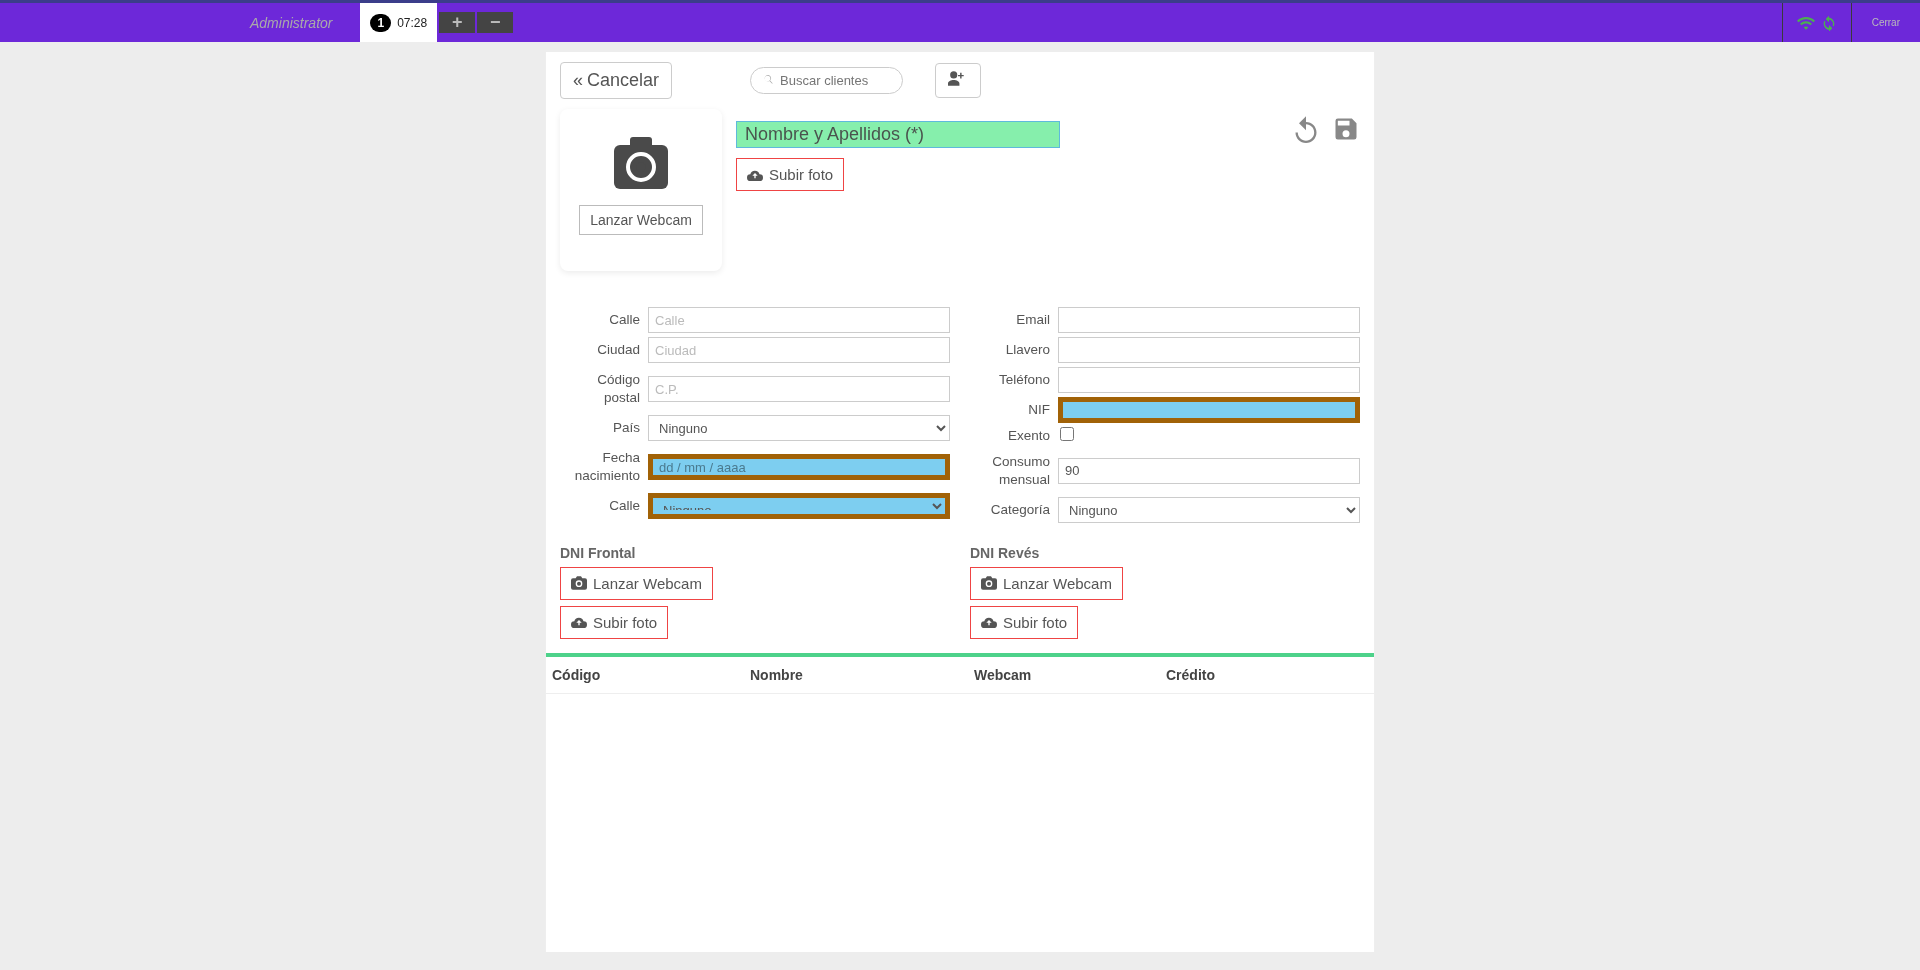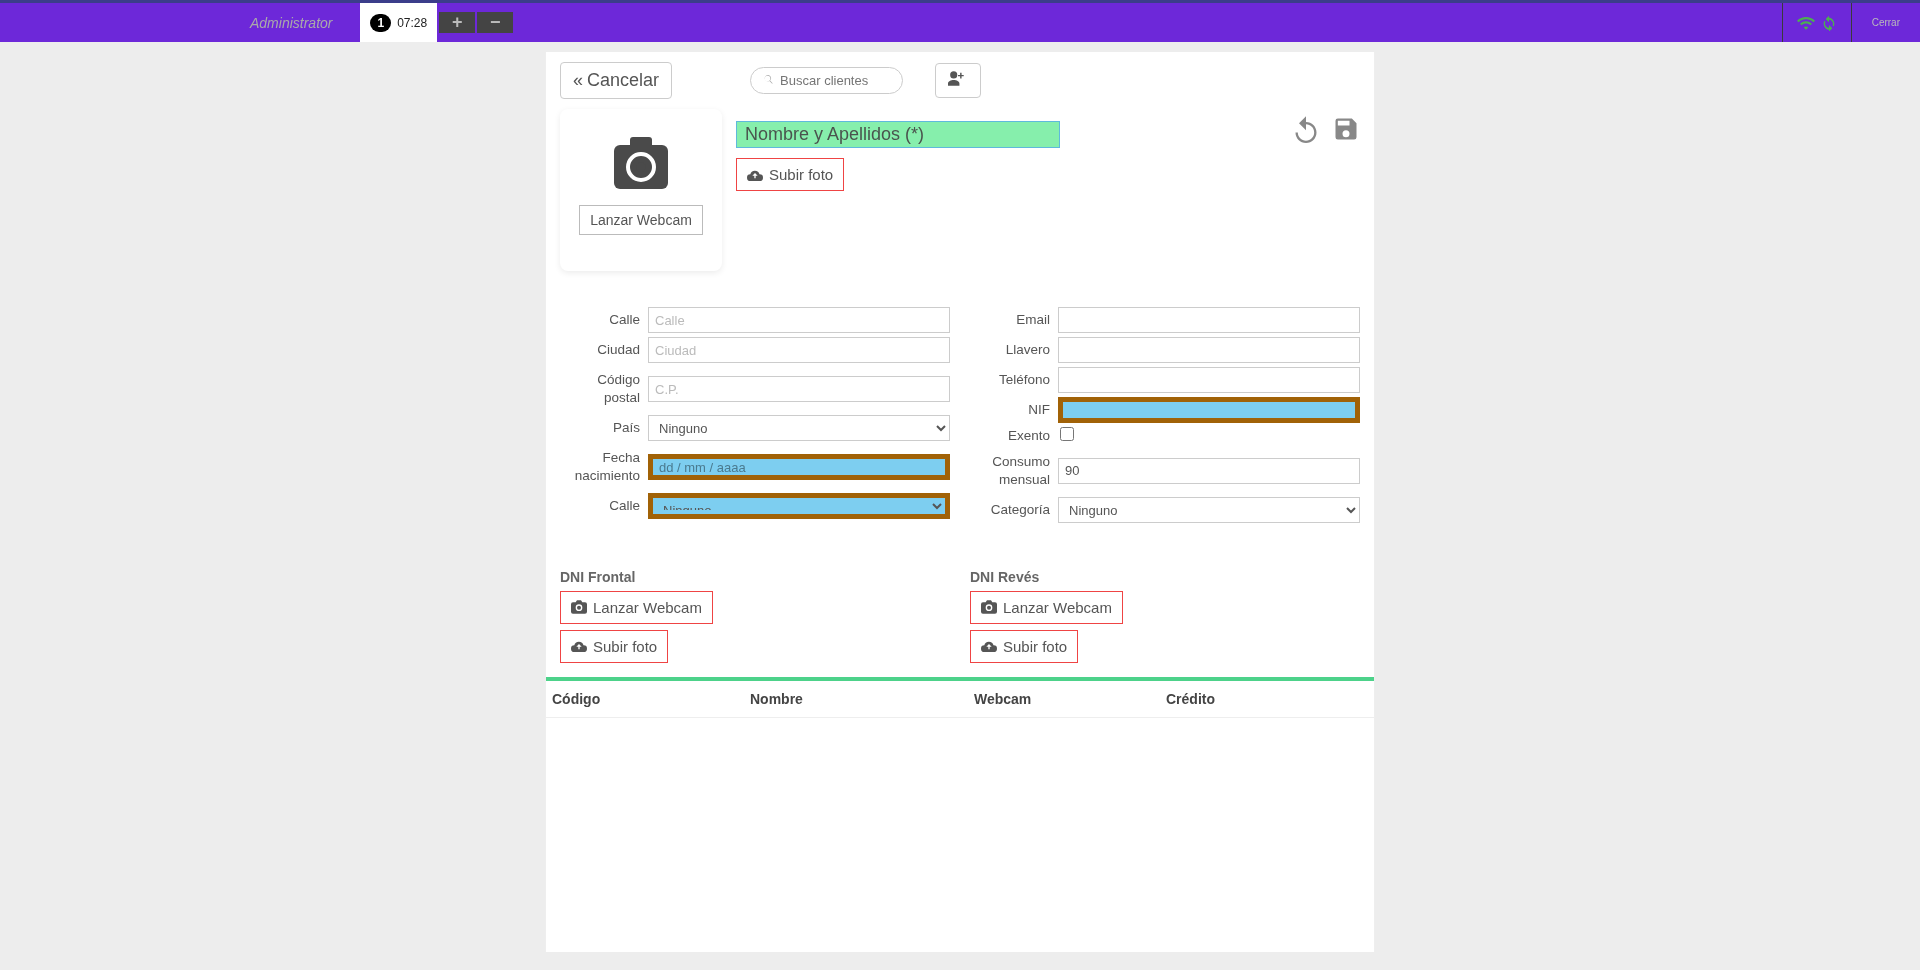--- a/index.html
+++ b/index.html
@@ -262,21 +262,21 @@
   }
   .form-input::placeholder {color:#bbb;}
   .form-input.blue::placeholder {color:#4a7a8f;}
   .cb { width: 14px; height: 14px; }
 
   .dni-section {
     margin-top: 18px;
     display: flex;
     gap: 20px;
   }
-  .dni-col { flex: 1; margin-top: 24px; }
+  .dni-col { flex: 1; }
   .dni-title {
     font-size: 14px;
     font-weight: bold;
     color: #666;
     margin-bottom: 6px;
   }
   .dni-btns { display: flex; flex-direction: column; gap: 6px; align-items:flex-start; }
 
   .green-sep {
     height: 4px;

